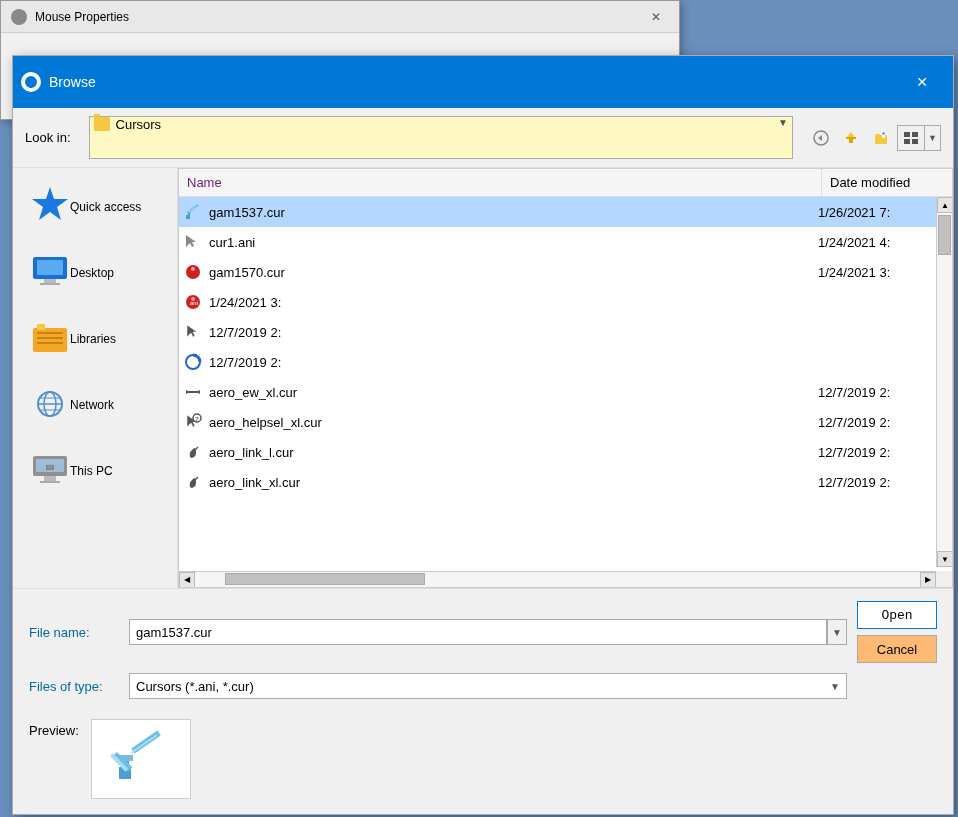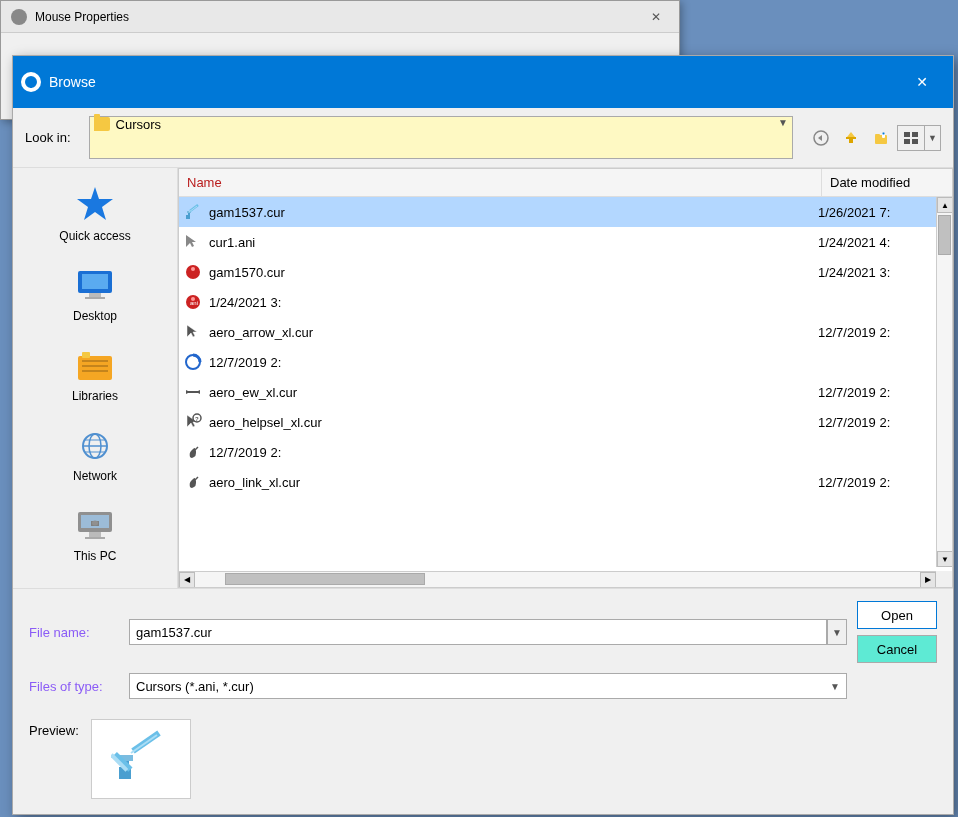--- a/index.html
+++ b/index.html
@@ -254,21 +254,21 @@
       padding: 8px 0;
       display: flex;
       flex-direction: column;
       align-items: center;
       gap: 4px;
     }
 
     .sidebar-item {
       width: 100%;
       display: flex;
-      flex-direction: column;
+      flex-direction: row;
       align-items: center;
       padding: 8px 16px;
       cursor: pointer;
       border: 1px solid transparent;
     }
 
     .sidebar-icon {
       width: 40px;
       height: 40px;
       display: flex;
@@ -299,21 +299,21 @@
       height: 28px;
     }
 
     .file-list-header-name {
       flex: 1;
       padding: 0 8px;
       display: flex;
       align-items: center;
       font-size: 13px;
       font-weight: normal;
-      color: #b91c1c;
+      color: #701a75;
       border-right: 1px solid #ddd;
     }
 
     .file-list-header-date {
       width: 130px;
       padding: 0 8px;
       display: flex;
       align-items: center;
       font-size: 13px;
       font-weight: normal;
@@ -469,21 +469,21 @@
 
     .form-row {
       display: flex;
       align-items: center;
       margin-bottom: 10px;
     }
 
     .form-label {
       width: 100px;
       font-size: 13px;
-      color: #8b5cf6;
+      color: #0369a1;
     }
 
     .form-input-wrap {
       flex: 1;
       display: flex;
       align-items: center;
     }
 
     .form-input {
       flex: 1;
@@ -497,32 +497,33 @@
     .form-btn-group {
       display: flex;
       flex-direction: column;
       gap: 6px;
       margin-left: 10px;
       width: 80px;
     }
 
     .dialog-btn {
       height: 28px;
-      background: #5eead4;
+      background: #fdba74;
       border: 1px solid #aaa;
       cursor: pointer;
       font-size: 13px;
       display: flex;
       align-items: center;
       justify-content: center;
     }
 
     .dialog-btn.primary {
       background: white;
       border-color: #0078d7;
+      font-family: Liberation Mono, monospace;
     }
 
     
     .browse-preview {
       display: flex;
       align-items: flex-start;
       padding: 8px 16px;
       background: #f0f0f0;
     }
 
@@ -737,21 +738,20 @@
           </div>
           <span class="file-row-date">1/24/2021 3:</span>
         </div>
 
         <div class="file-row">
           <div class="file-row-icon">
             <svg width="18" height="18" viewBox="0 0 18 18">
               <polygon points="3,2 3,14 7,10 9,14 11,13 9,9 13,9" fill="#555" stroke="white" stroke-width="0.5"></polygon>
             </svg>
           </div>
-          <span class="file-row-name">aero_arrow_xl.cur</span>
           <span class="file-row-date">12/7/2019 2:</span>
         </div>
 
         <div class="file-row">
           <div class="file-row-icon">
             <svg width="18" height="18" viewBox="0 0 18 18">
               <circle cx="9" cy="9" r="7" fill="none" stroke="#2266cc" stroke-width="2"></circle>
               <path d="M9 2 A7 7 0 0 1 16 9" stroke="#2266cc" stroke-width="3" fill="none"></path>
             </svg>
           </div>
@@ -782,20 +782,21 @@
           <span class="file-row-date">12/7/2019 2:</span>
         </div>
 
         <div class="file-row">
           <div class="file-row-icon">
             <svg width="18" height="18" viewBox="0 0 18 18">
               <path d="M6 14 Q5 10 7 8 L9 6 Q10 5 11 5 L11 7 Q12 7 12 8 L12 10 Q12 13 10 14 L8 15 Q7 15 6 14Z" fill="#555"></path>
               <line x1="8" y1="10" x2="14" y2="4" stroke="#555" stroke-width="1.5"></line>
             </svg>
           </div>
+          <span class="file-row-name">aero_link_l.cur</span>
           <span class="file-row-date">12/7/2019 2:</span>
         </div>
 
         <div class="file-row">
           <div class="file-row-icon">
             <svg width="18" height="18" viewBox="0 0 18 18">
               <path d="M6 14 Q5 10 7 8 L9 6 Q10 5 11 5 L11 7 Q12 7 12 8 L12 10 Q12 13 10 14 L8 15 Q7 15 6 14Z" fill="#555"></path>
               <line x1="8" y1="10" x2="14" y2="4" stroke="#555" stroke-width="1.5"></line>
             </svg>
           </div>

